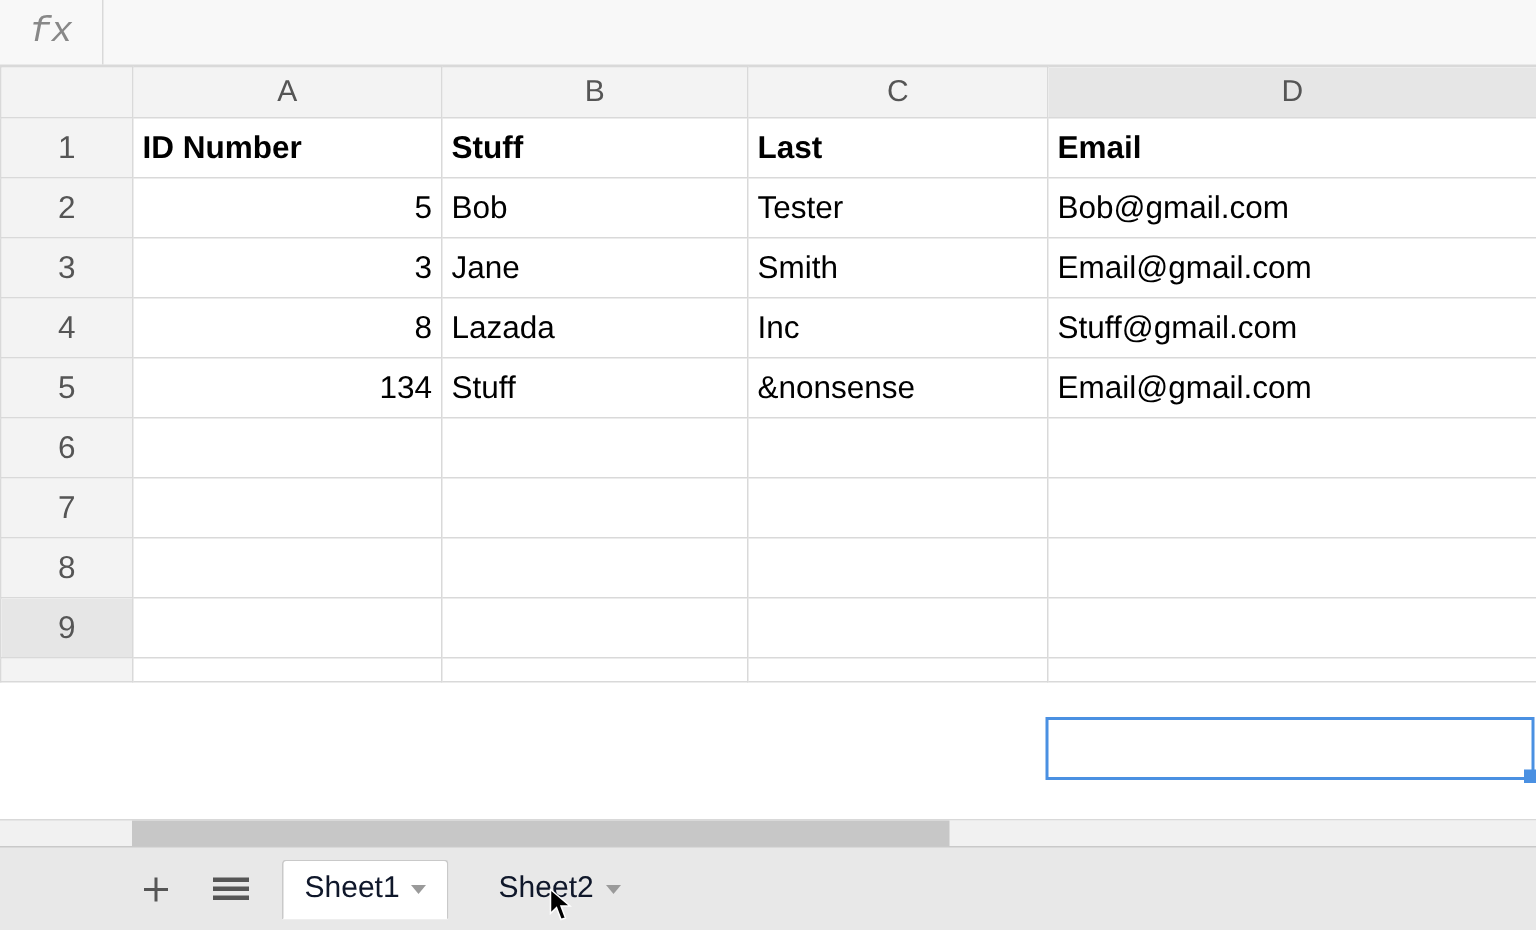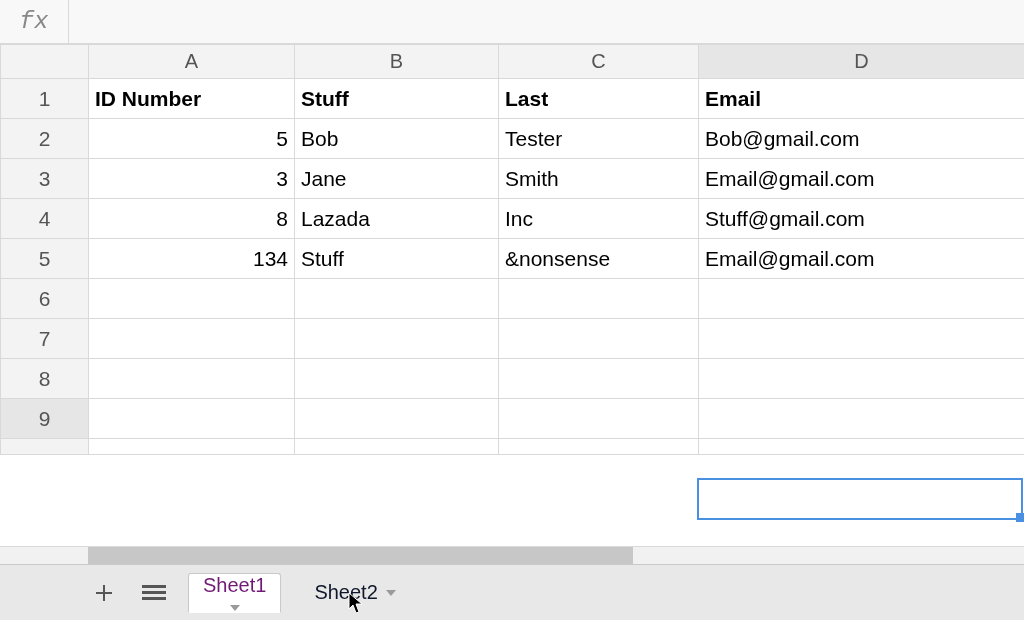--- a/index.html
+++ b/index.html
@@ -162,25 +162,24 @@
       align-items: center;
       gap: 8px;
       font-size: 20px;
       color: #0f172a;
       border: 1px solid transparent;
       position: relative;
       cursor: pointer;
     }
     .sheet-tab.active {
       background: #fff;
-      color: #701a75;
+      color: #0f172a;
       border: 1px solid #c9c9c9;
       border-bottom: 1px solid #fff;
       border-radius: 3px 3px 0 0;
-      flex-direction: column;
     }
     .tab-caret {
       width: 0; height: 0;
       border-left: 5px solid transparent;
       border-right: 5px solid transparent;
       border-top: 6px solid #9a9a9a;
     }
     .cursor-img {
       position: absolute;
       pointer-events: none;

